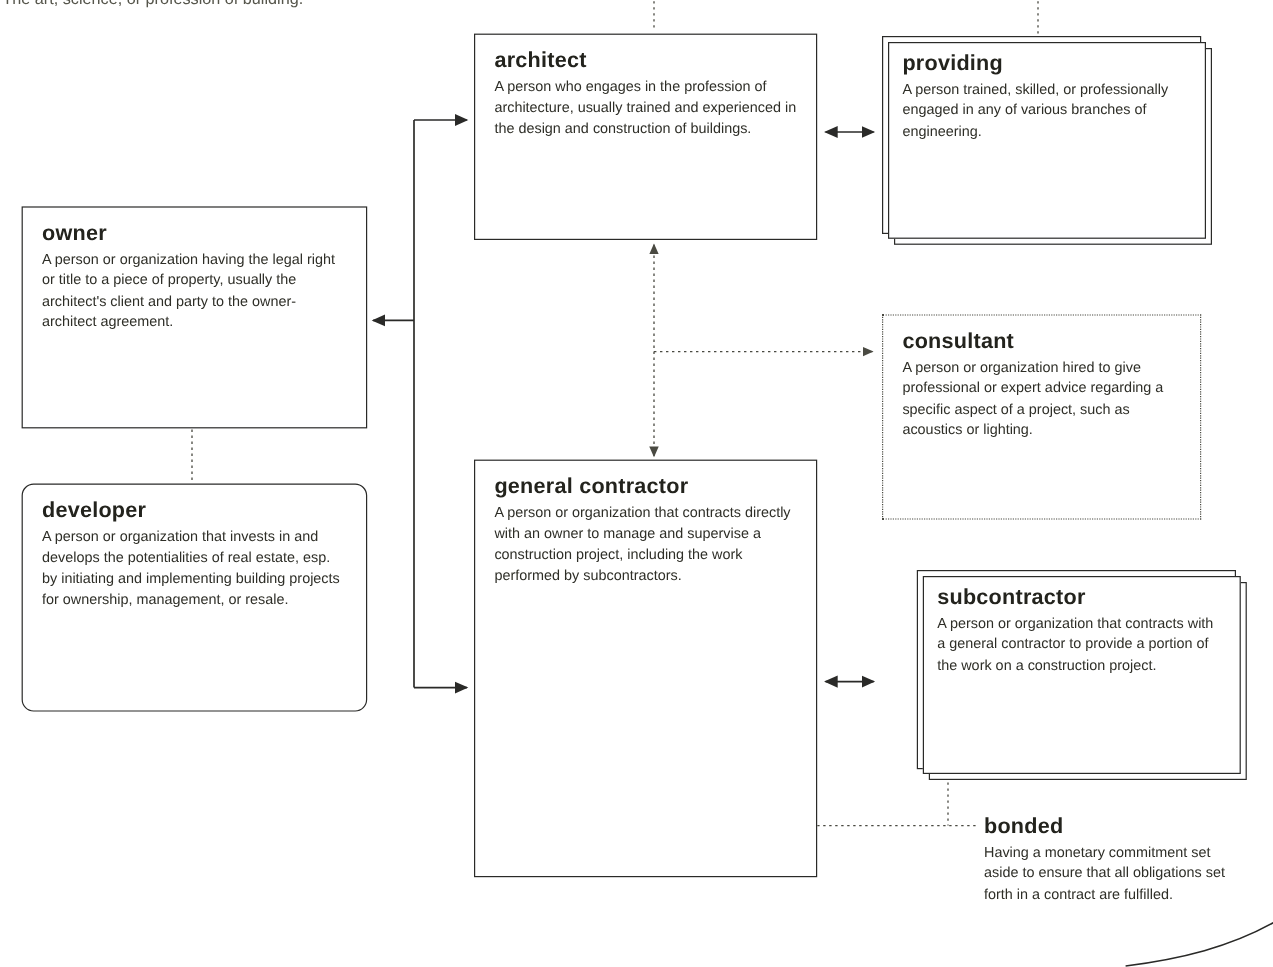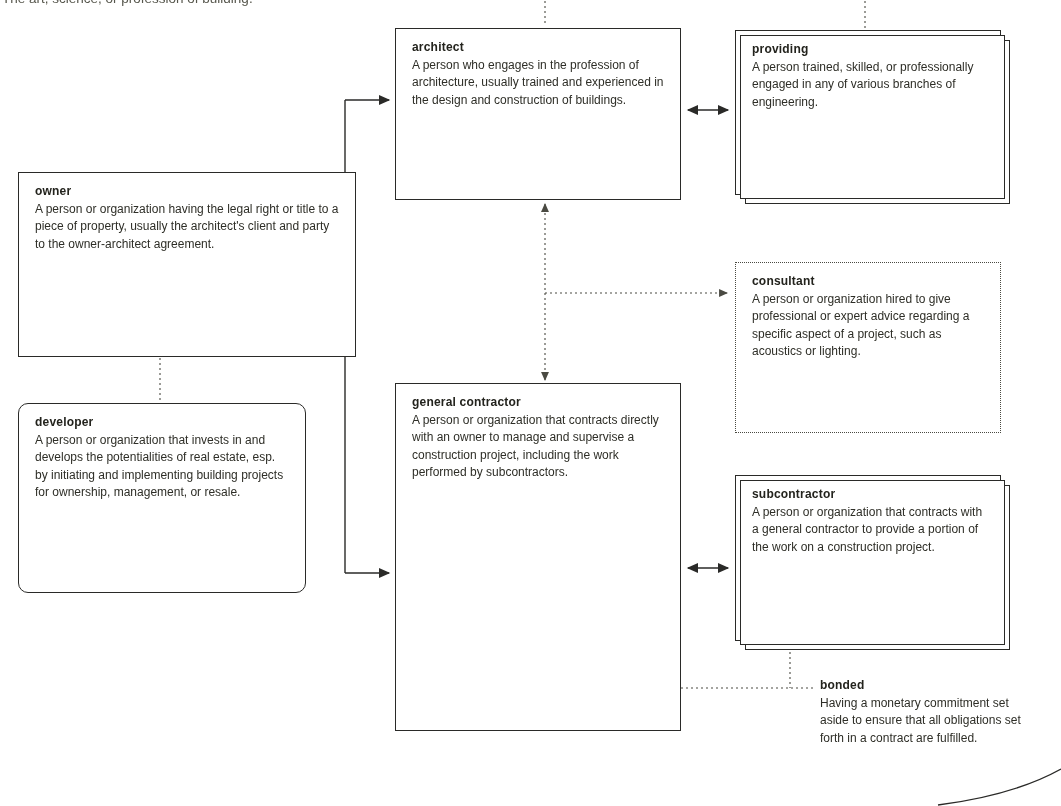--- a/index.html
+++ b/index.html
@@ -19,21 +19,21 @@
   .node {
     position: absolute;
     box-sizing: border-box;
     background: #ffffff;
     border: 1.5px solid #2a2a28;
     padding: 11px 14px 10px 16px;
     z-index: 2;
   }
   .node h3, .label h3 {
     margin: 0 0 3px 0;
-    font-size: 12px;
+    font-size: 18px;
     font-weight: bold;
     letter-spacing: 0.2px;
     color: #23231d;
   }
   .node p, .label p {
     margin: 0;
     font-size: 12px;
     line-height: 1.45;
     color: #2e2e27;
   }
@@ -125,21 +125,21 @@
   <div class="node" style="left:395px; top:28px; width:286px; height:172px;">
     <h3>architect</h3>
     <p>A person who engages in the profession of architecture, usually trained and experienced in the design and construction of buildings.</p>
   </div>
 
   <div class="node stack" style="left:735px; top:30px; width:266px; height:165px;">
     <h3>providing</h3>
     <p>A person trained, skilled, or professionally engaged in any of various branches of engineering.</p>
   </div>
 
-  <div class="node" style="left:18px; top:172px; width:338px; height:185px;">
+  <div class="node" style="left:18px; top:172px; width:288px; height:185px;">
     <h3>owner</h3>
     <p>A person or organization having the legal right or title to a piece of property, usually the architect's client and party to the owner-architect agreement.</p>
   </div>
 
   <div class="node dotted-border" style="left:735px; top:262px; width:266px; height:171px;">
     <h3>consultant</h3>
     <p>A person or organization hired to give professional or expert advice regarding a specific aspect of a project, such as acoustics or lighting.</p>
   </div>
 
   <div class="node" style="left:18px; top:403px; width:288px; height:190px;border-radius:10px;">
@@ -147,21 +147,21 @@
     <p>A person or organization that invests in and develops the potentialities of real estate, esp. by initiating and implementing building projects for ownership, management, or resale.</p>
   </div>
 
   <div class="node" style="left:395px; top:383px; width:286px; height:348px;">
     <div class="entry">
       <h3>general contractor</h3>
       <p>A person or organization that contracts directly with an owner to manage and supervise a construction project, including the work performed by subcontractors.</p>
     </div>
   </div>
 
-  <div class="node stack" style="left:735px; top:475px; width:266px; height:166px;">
+  <div class="node stack" style="left:764px; top:475px; width:266px; height:166px;">
     <h3>subcontractor</h3>
     <p>A person or organization that contracts with a general contractor to provide a portion of the work on a construction project.</p>
   </div>
 
 
   <div class="label" style="left:820px; top:678px; width:215px;">
     <h3>bonded</h3>
     <p>Having a monetary commitment set aside to ensure that all obligations set forth in a contract are fulfilled.</p>
   </div>
 

